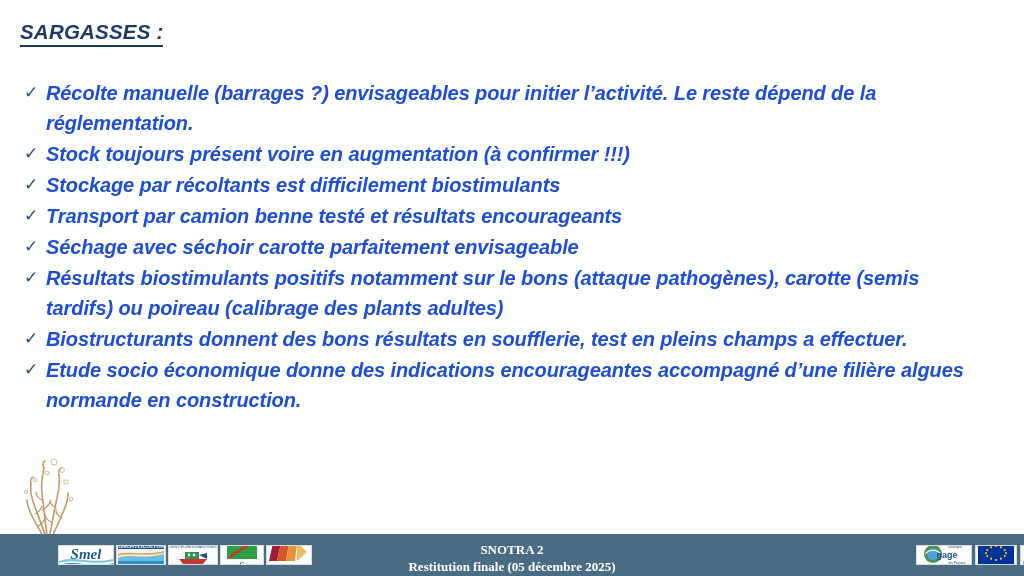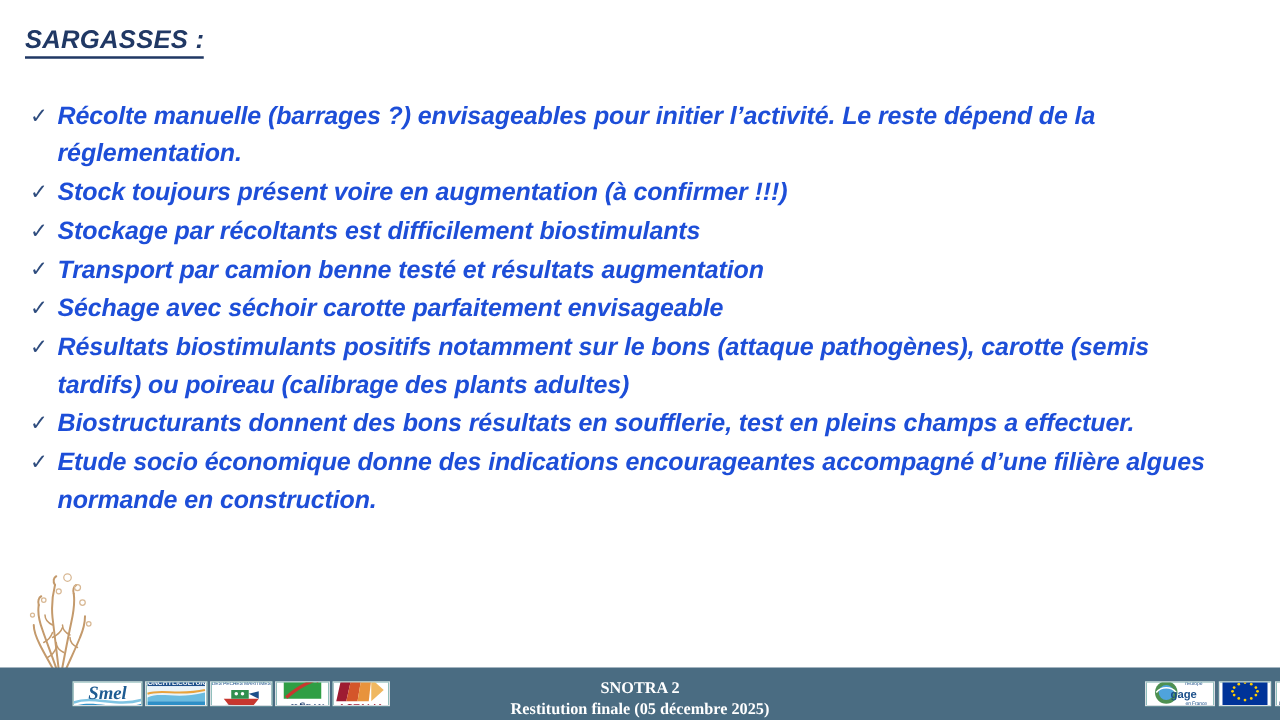--- a/index.html
+++ b/index.html
@@ -120,21 +120,21 @@
   .logo-strip-right {
     position: absolute;
     left: 884px;
     top: 538px;
     height: 34px;
     display: flex;
     align-items: center;
     gap: 3px;
   }
   .logo {
-    background: #0f766e;
+    background: #a21caf;
     border: 1px solid #d8dde2;
     box-sizing: border-box;
     height: 20px;
     display: flex;
     align-items: center;
     justify-content: center;
     overflow: hidden;
     position: relative;
   }
 
@@ -162,21 +162,21 @@
     <div class="bullet">
       <span class="tick">✓</span>
       <span class="btext">Stock toujours présent voire en augmentation (à confirmer !!!)</span>
     </div>
     <div class="bullet">
       <span class="tick">✓</span>
       <span class="btext">Stockage par récoltants est difficilement biostimulants</span>
     </div>
     <div class="bullet">
       <span class="tick">✓</span>
-      <span class="btext">Transport par camion benne testé et résultats augmentation</span>
+      <span class="btext">Transport par camion benne testé et résultats encourageants</span>
     </div>
     <div class="bullet">
       <span class="tick">✓</span>
       <span class="btext">Séchage avec séchoir carotte parfaitement envisageable</span>
     </div>
     <div class="bullet">
       <span class="tick">✓</span>
       <span class="btext">Résultats biostimulants positifs notamment sur le bons (attaque pathogènes), carotte (semis tardifs) ou poireau (calibrage des plants adultes)</span>
     </div>
     <div class="bullet">

